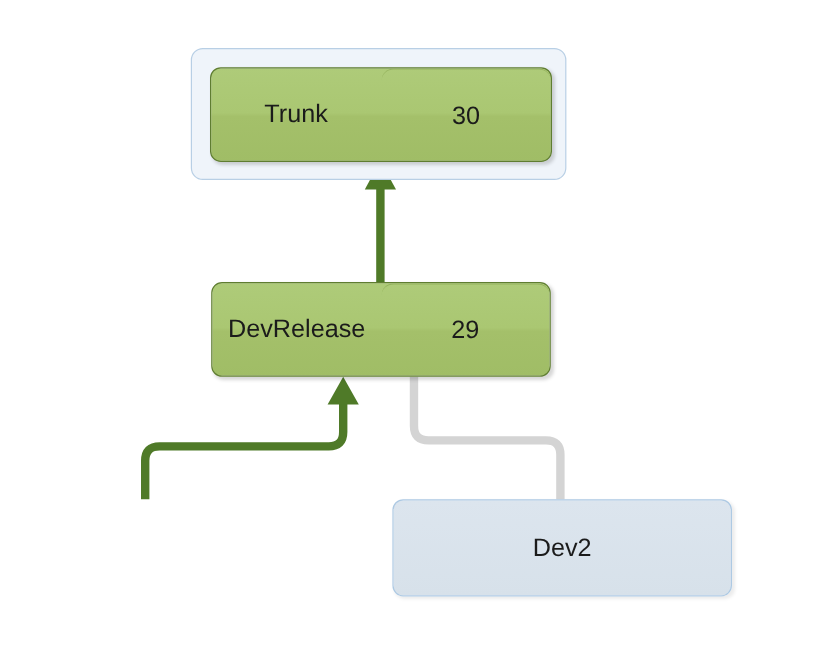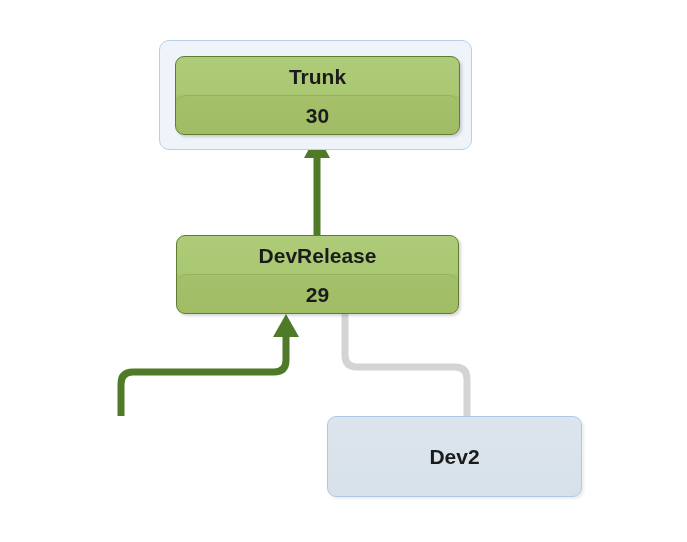--- a/index.html
+++ b/index.html
@@ -34,23 +34,22 @@
     border: 1px solid #b8cfe5;
     border-radius: 10px;
   }
 
   
   .node {
     position: absolute;
     box-sizing: border-box;
     border-radius: 9px;
     display: flex;
-    flex-direction: column;
+    flex-direction: row;
     overflow: hidden;
-    font-weight: bold;
   }
   .node.green {
     background: linear-gradient(to bottom, #aecb79 0%, #aac772 48%, #a4c06a 52%, #a0bd66 100%);
     border: 1px solid #5f7d31;
     box-shadow: 2px 2px 3px rgba(0,0,0,0.16);
   }
   .node.blue {
     background: linear-gradient(to bottom, #dce5ee 0%, #d7e1ea 100%);
     border: 1px solid #adc9e3;
     box-shadow: 2px 2px 3px rgba(0,0,0,0.08);
@@ -105,17 +104,17 @@
     <div class="node-title">Trunk</div>
     <div class="node-value">30</div>
   </div>
 
   <div class="node green" style="left:176px; top:235px; width:283px; height:79px;">
     <div class="node-title">DevRelease</div>
     <div class="node-value">29</div>
   </div>
 
 
-  <div class="node blue single" style="left:327px; top:416px; width:255px; height:81px;">
+  <div class="node blue single" style="left:327px; top:416px; width:283px; height:81px;">
     <div class="node-title">Dev2</div>
   </div>
 
 </div>
 
 </body></html>

